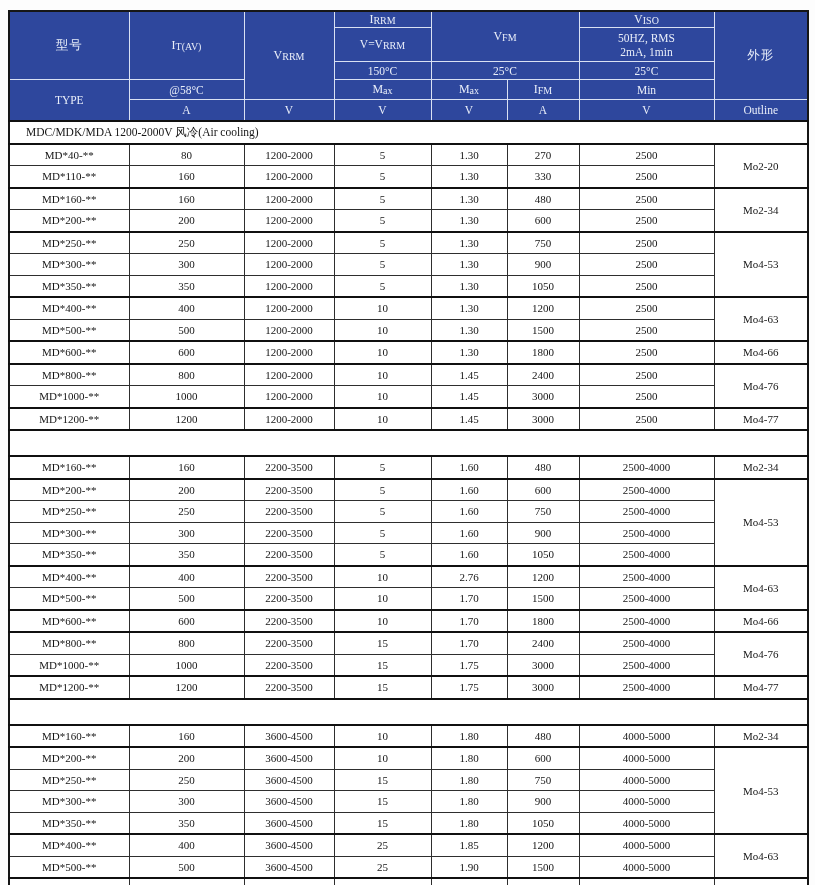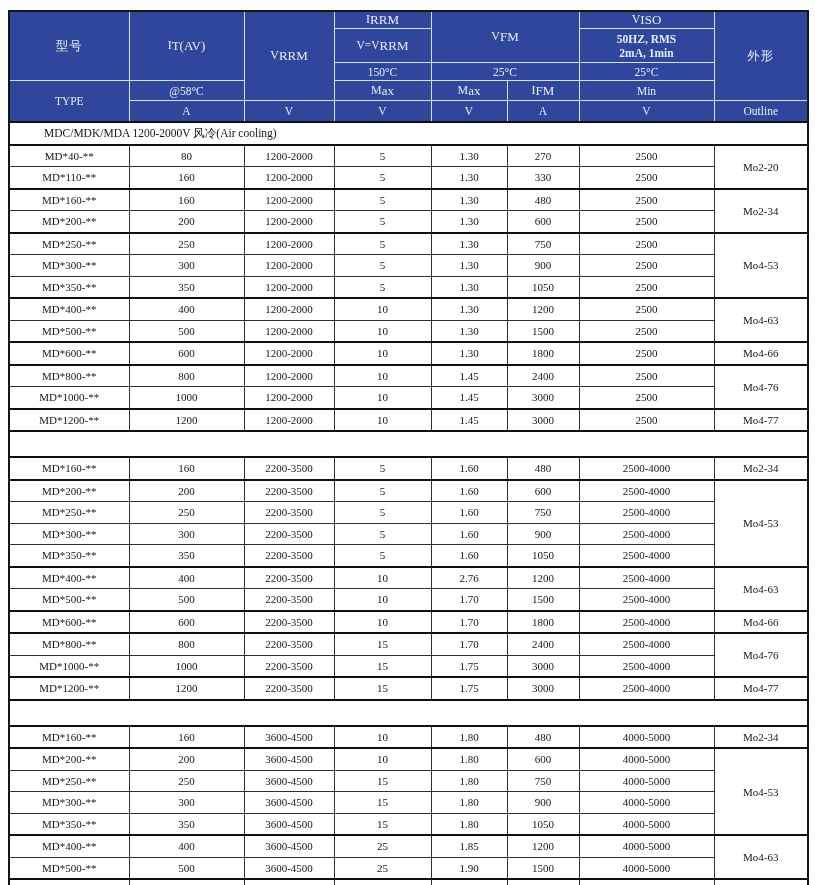--- a/index.html
+++ b/index.html
@@ -6,28 +6,28 @@
   .page{width:815px;height:885px;background:#fdfdfd;overflow:hidden;
         font-family:"Liberation Serif","DejaVu Serif",serif;}
   table.spec{border-collapse:collapse;table-layout:fixed;margin:10px 0 0 8px;
              width:799px;border:2px solid #161616;}
   
   thead td{background:#2e479d;color:#e9eef9;border:1px solid #d9e1f3;
            text-align:center;vertical-align:middle;padding:0;font-size:11.5px;}
   tr.hr1{height:14px} tr.hr2{height:34px} tr.hr3{height:18px}
   tr.hr4{height:20px} tr.hr5{height:21px}
   .h-sym{font-size:12px;}
-  sub.sb{font-size:13px;vertical-align:-1px;letter-spacing:0;}
+  sub.sb{font-size:10px;vertical-align:-1px;letter-spacing:0;}
   .cn{font-size:12.5px;letter-spacing:1px;}
-  .two-line div{line-height:14px;font-weight:bold;}
+  .two-line div{line-height:14px;}
   
   tbody td{background:#ffffff;border:1px solid #2e2e2e;height:20.5px;
            text-align:center;font-size:11px;color:#151515;padding:0;}
   tbody tr.g-top td{border-top:2px solid #101010;}
-  tbody tr.sec-title td{text-align:left;padding-left:34px;font-size:11.5px;
+  tbody tr.sec-title td{text-align:left;padding-left:16px;font-size:11.5px;
                         height:21px;border-top:2px solid #101010;}
   tbody tr.sep-row td{height:24px;border-top:2px solid #101010;
                       border-bottom:2px solid #101010;}
 </style>
 </head>
 <body>
 
 <div class="page">
   <table class="spec">
     <colgroup>

